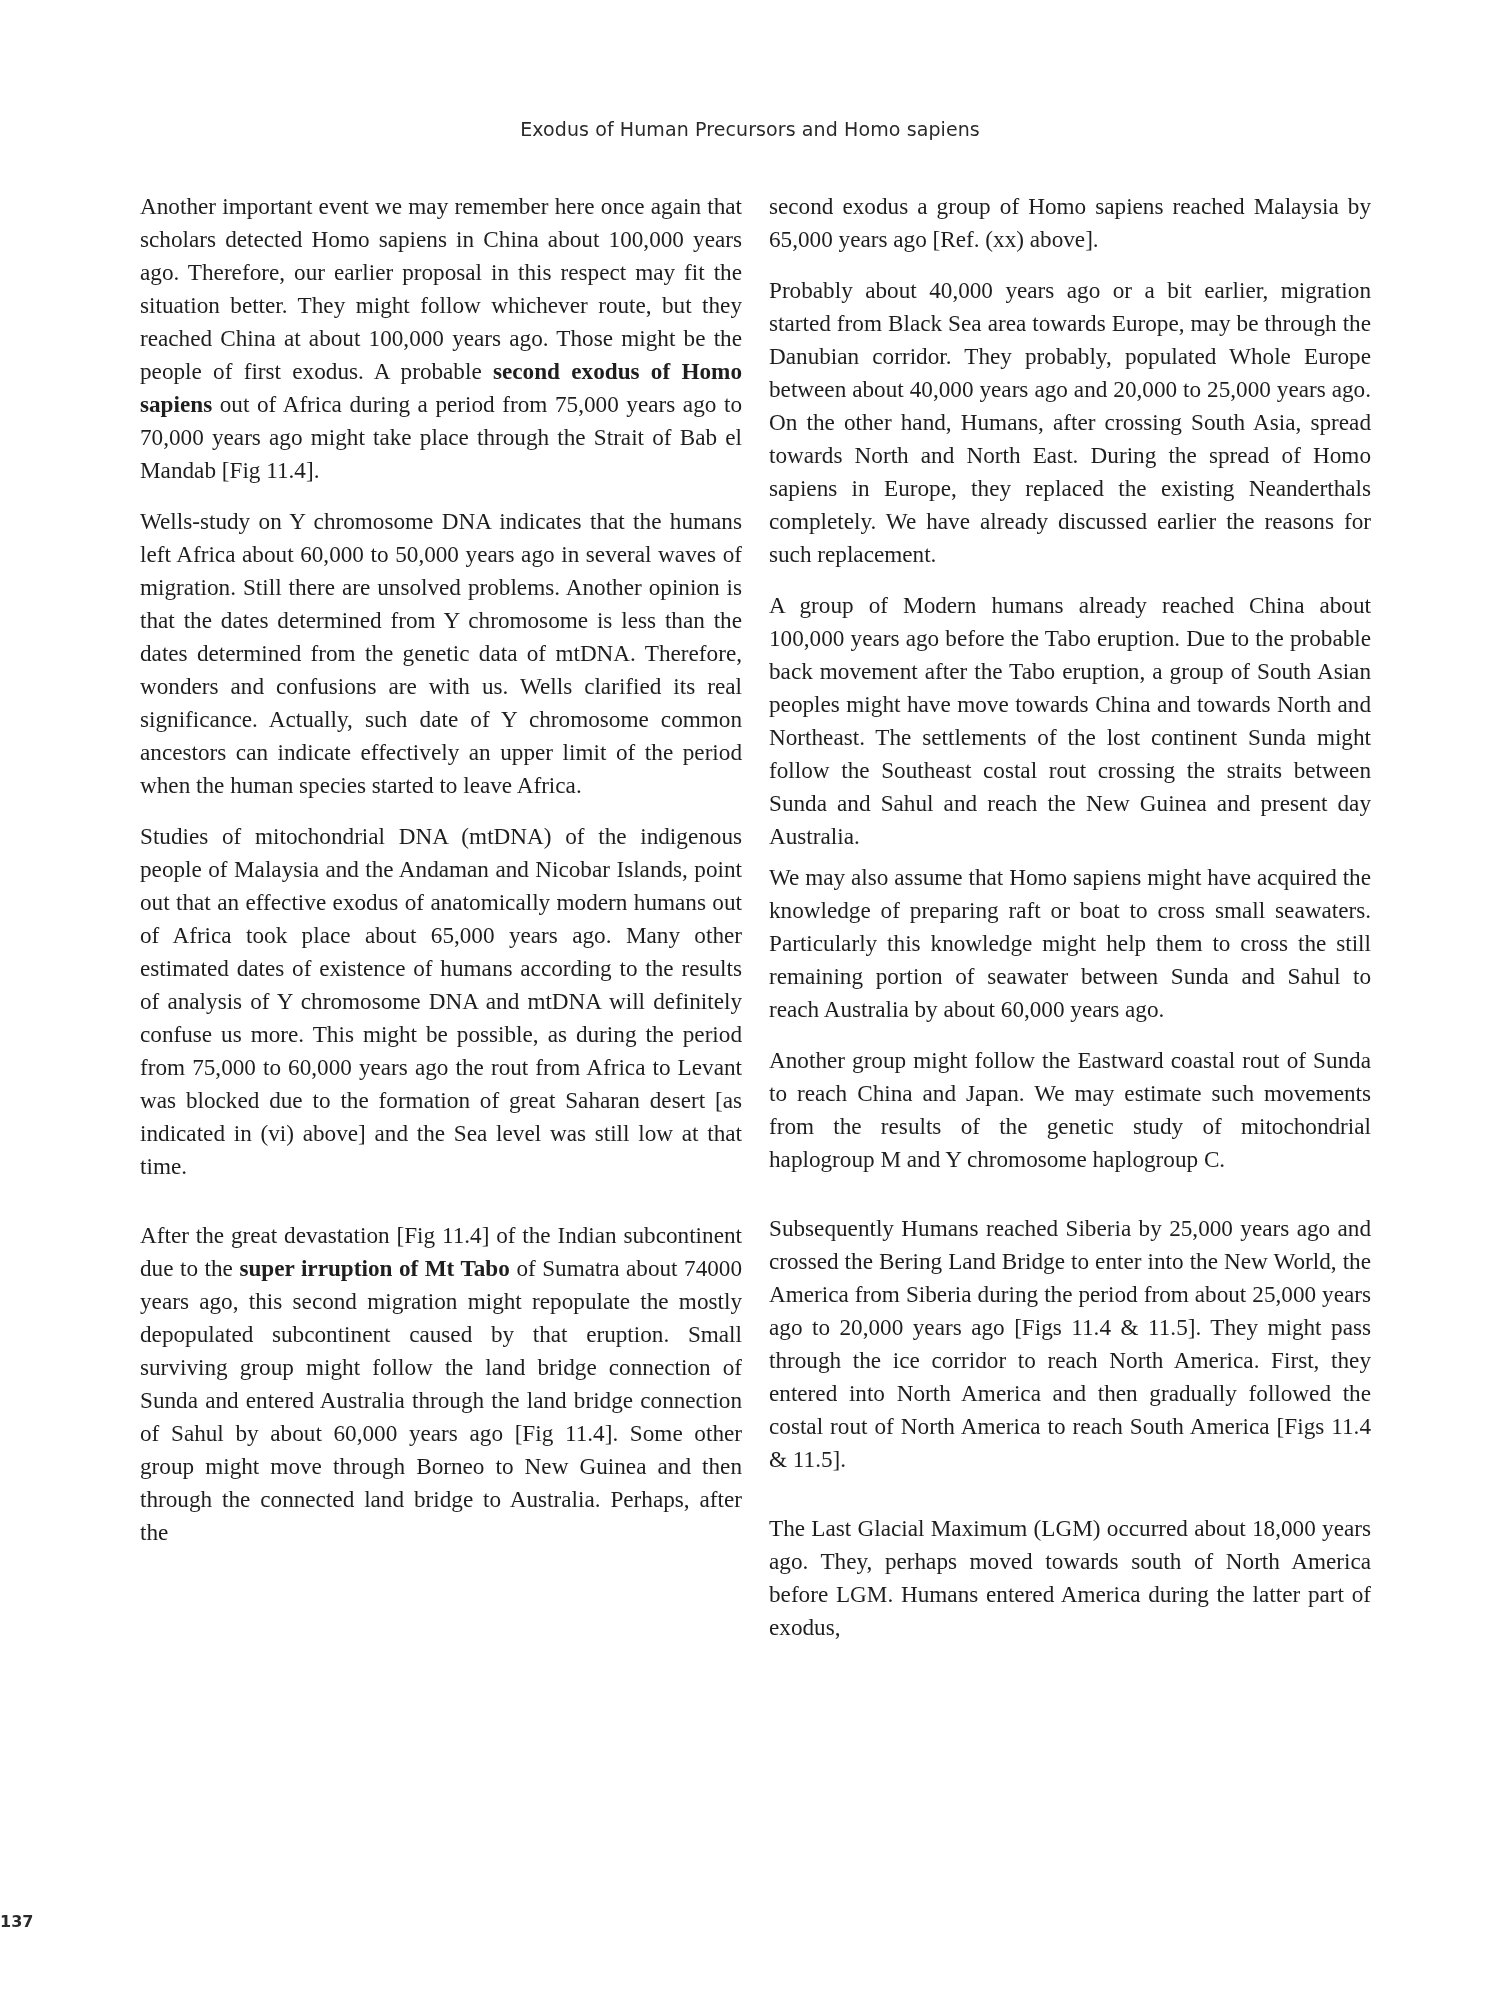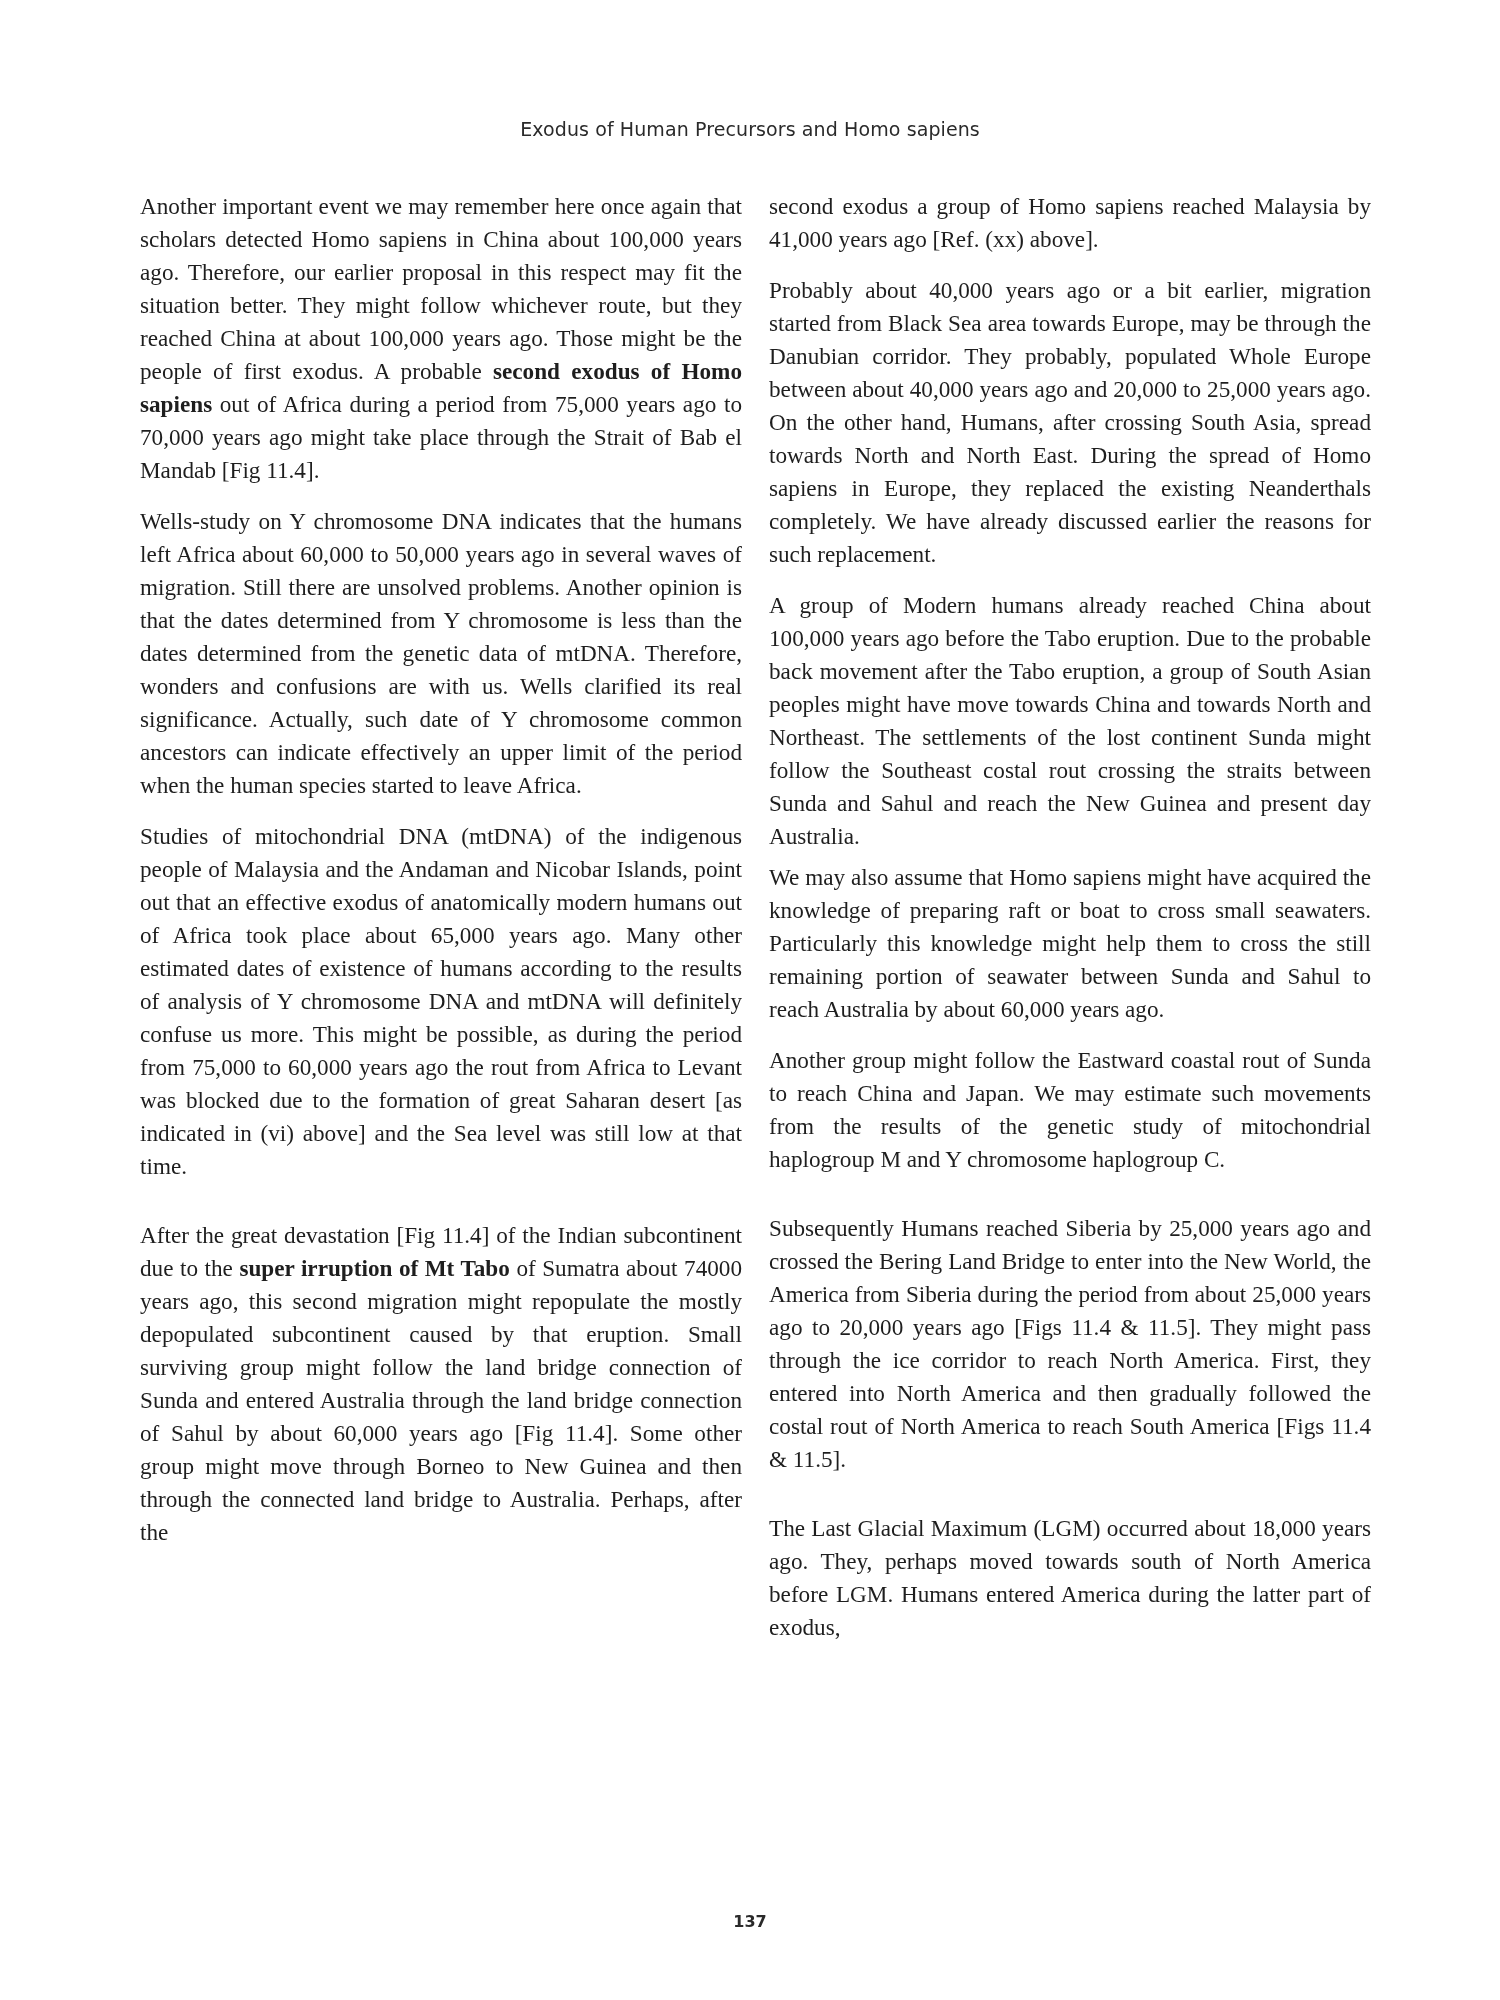--- a/index.html
+++ b/index.html
@@ -51,21 +51,21 @@
       margin: 0 0 18px 0;
     }
     p.tight { margin-bottom: 8px; }
     p.gap-lg { margin-bottom: 36px; }
     b { font-weight: bold; }
     .page-number {
       position: absolute;
       top: 1912px;
       left: 0;
       width: 1500px;
-      text-align: center;
+      text-align: left;
       font-family: "DejaVu Sans", sans-serif;
       font-weight: bold;
       font-size: 16px;
       color: #2a2a2a;
     }
   </style>
 </head>
 <body>
 
 <div class="running-header">Exodus of Human Precursors and Homo sapiens</div>
@@ -75,21 +75,21 @@
   <p><span>Another important event we may remember here once again that scholars detected Homo sapiens in China about 100,000 years ago. Therefore, our earlier proposal in this respect may fit the situation better. They might follow whichever route, but they reached China at about 100,000 years ago. Those might be the people of first exodus. A probable </span><b>second exodus of Homo sapiens</b><span> out of Africa during a period from 75,000 years ago to 70,000 years ago might take place through the Strait of Bab el Mandab [Fig 11.4].</span></p>
 
   <p>Wells-study on Y chromosome DNA indicates that the humans left Africa about 60,000 to 50,000 years ago in several waves of migration. Still there are unsolved problems. Another opinion is that the dates determined from Y chromosome is less than the dates determined from the genetic data of mtDNA. Therefore, wonders and confusions are with us. Wells clarified its real significance. Actually, such date of Y chromosome common ancestors can indicate effectively an upper limit of the period when the human species started to leave Africa.</p>
 
   <p class="gap-lg">Studies of mitochondrial DNA (mtDNA) of the indigenous people of Malaysia and the Andaman and Nicobar Islands, point out that an effective exodus of anatomically modern humans out of Africa took place about 65,000 years ago. Many other estimated dates of existence of humans according to the results of analysis of Y chromosome DNA and mtDNA will definitely confuse us more. This might be possible, as during the period from 75,000 to 60,000 years ago the rout from Africa to Levant was blocked due to the formation of great Saharan desert [as indicated in (vi) above] and the Sea level was still low at that time.</p>
 
   <p><span>After the great devastation [Fig 11.4] of the Indian subcontinent due to the </span><b>super irruption of Mt Tabo</b><span> of Sumatra about 74000 years ago, this second migration might repopulate the mostly depopulated subcontinent caused by that eruption. Small surviving group might follow the land bridge connection of Sunda and entered Australia through the land bridge connection of Sahul by about 60,000 years ago [Fig 11.4]. Some other group might move through Borneo to New Guinea and then through the connected land bridge to Australia. Perhaps, after the</span></p>
 </div>
 
 <div class="column col-right">
-  <p>second exodus a group of Homo sapiens reached Malaysia by 41,000 years ago [Ref. (xx) above].</p>
+  <p>second exodus a group of Homo sapiens reached Malaysia by 65,000 years ago [Ref. (xx) above].</p>
 
   <p>Probably about 40,000 years ago or a bit earlier, migration started from Black Sea area towards Europe, may be through the Danubian corridor. They probably, populated Whole Europe between about 40,000 years ago and 20,000 to 25,000 years ago. On the other hand, Humans, after crossing South Asia, spread towards North and North East. During the spread of Homo sapiens in Europe, they replaced the existing Neanderthals completely. We have already discussed earlier the reasons for such replacement.</p>
 
   <p class="tight">A group of Modern humans already reached China about 100,000 years ago before the Tabo eruption. Due to the probable back movement after the Tabo eruption, a group of South Asian peoples might have move towards China and towards North and Northeast. The settlements of the lost continent Sunda might follow the Southeast costal rout crossing the straits between Sunda and Sahul and reach the New Guinea and present day Australia.</p>
 
   <p>We may also assume that Homo sapiens might have acquired the knowledge of preparing raft or boat to cross small seawaters. Particularly this knowledge might help them to cross the still remaining portion of seawater between Sunda and Sahul to reach Australia by about 60,000 years ago.</p>
 
   <p class="gap-lg">Another group might follow the Eastward coastal rout of Sunda to reach China and Japan. We may estimate such movements from the results of the genetic study of mitochondrial haplogroup M and Y chromosome haplogroup C.</p>
 
   <p class="gap-lg">Subsequently Humans reached Siberia by 25,000 years ago and crossed the Bering Land Bridge to enter into the New World, the America from Siberia during the period from about 25,000 years ago to 20,000 years ago [Figs 11.4 &amp; 11.5]. They might pass through the ice corridor to reach North America. First, they entered into North America and then gradually followed the costal rout of North America to reach South America [Figs 11.4 &amp; 11.5].</p>

